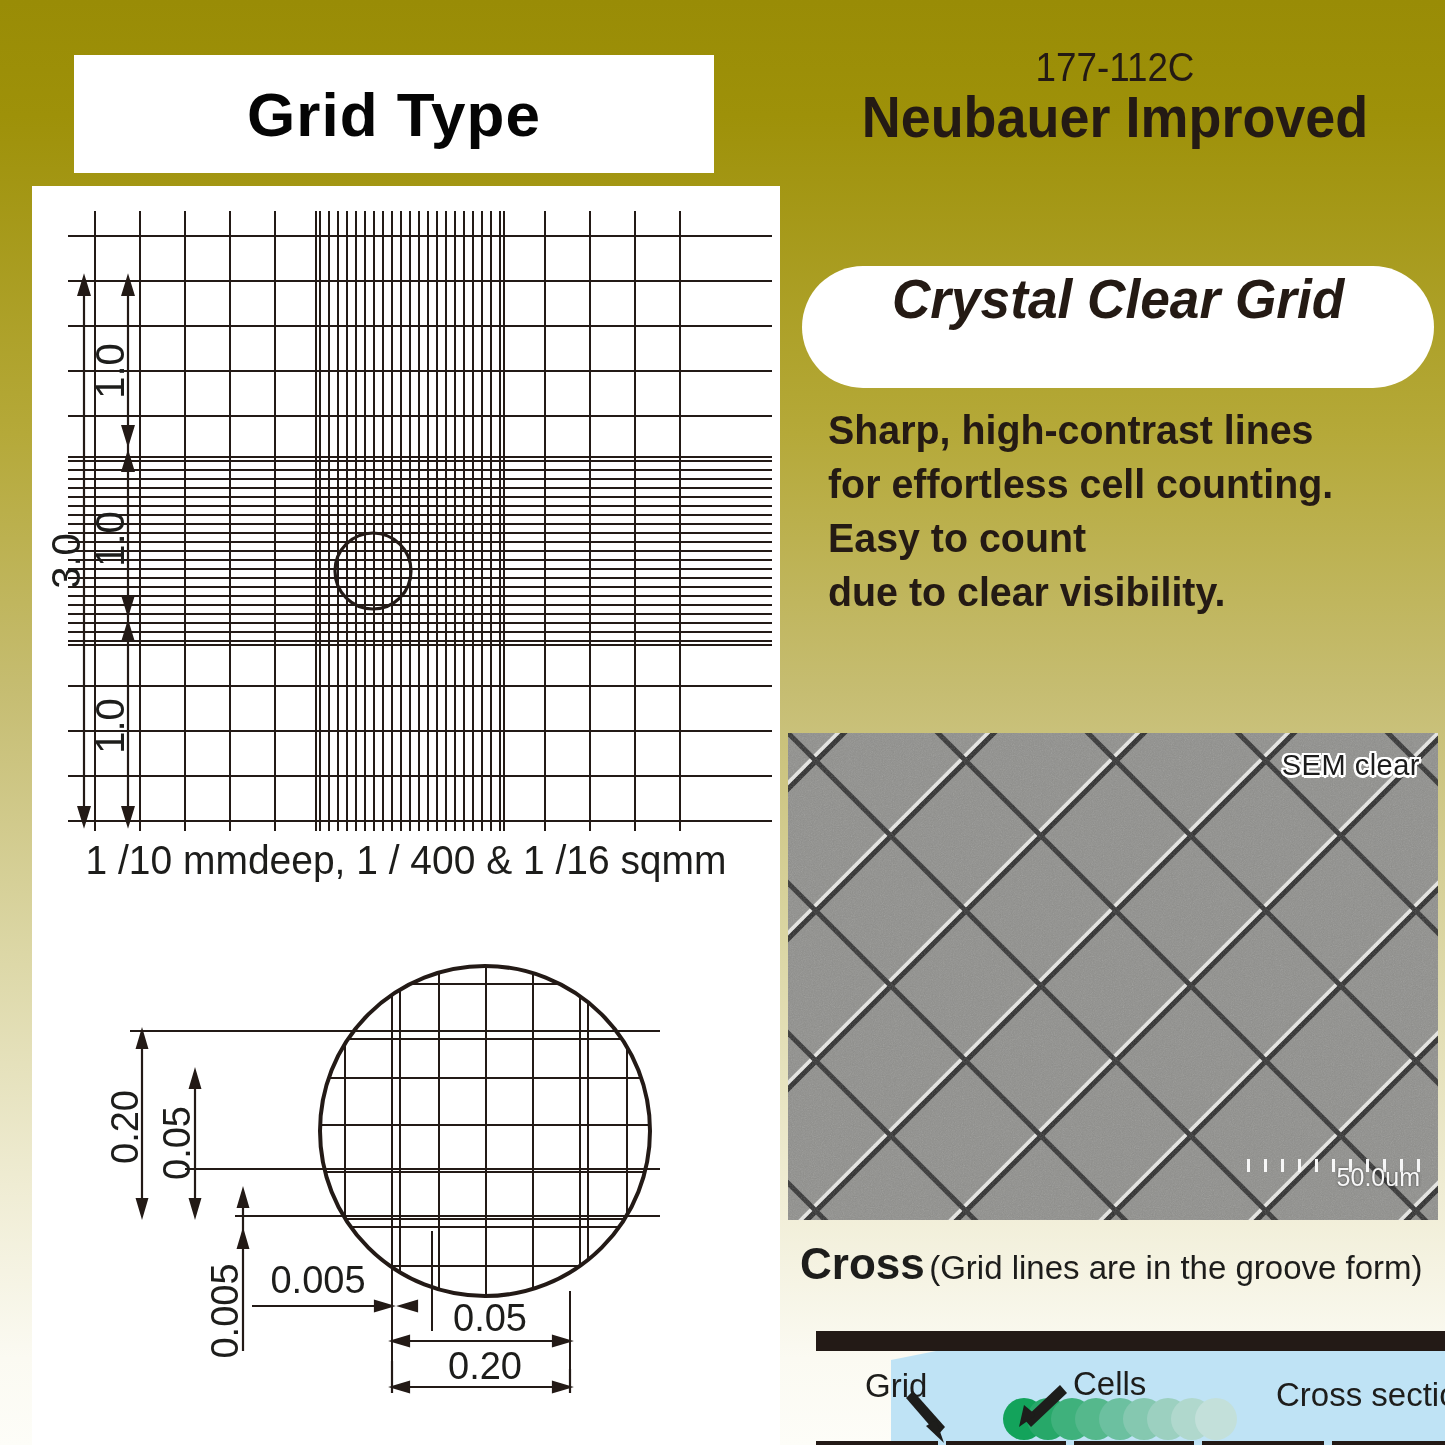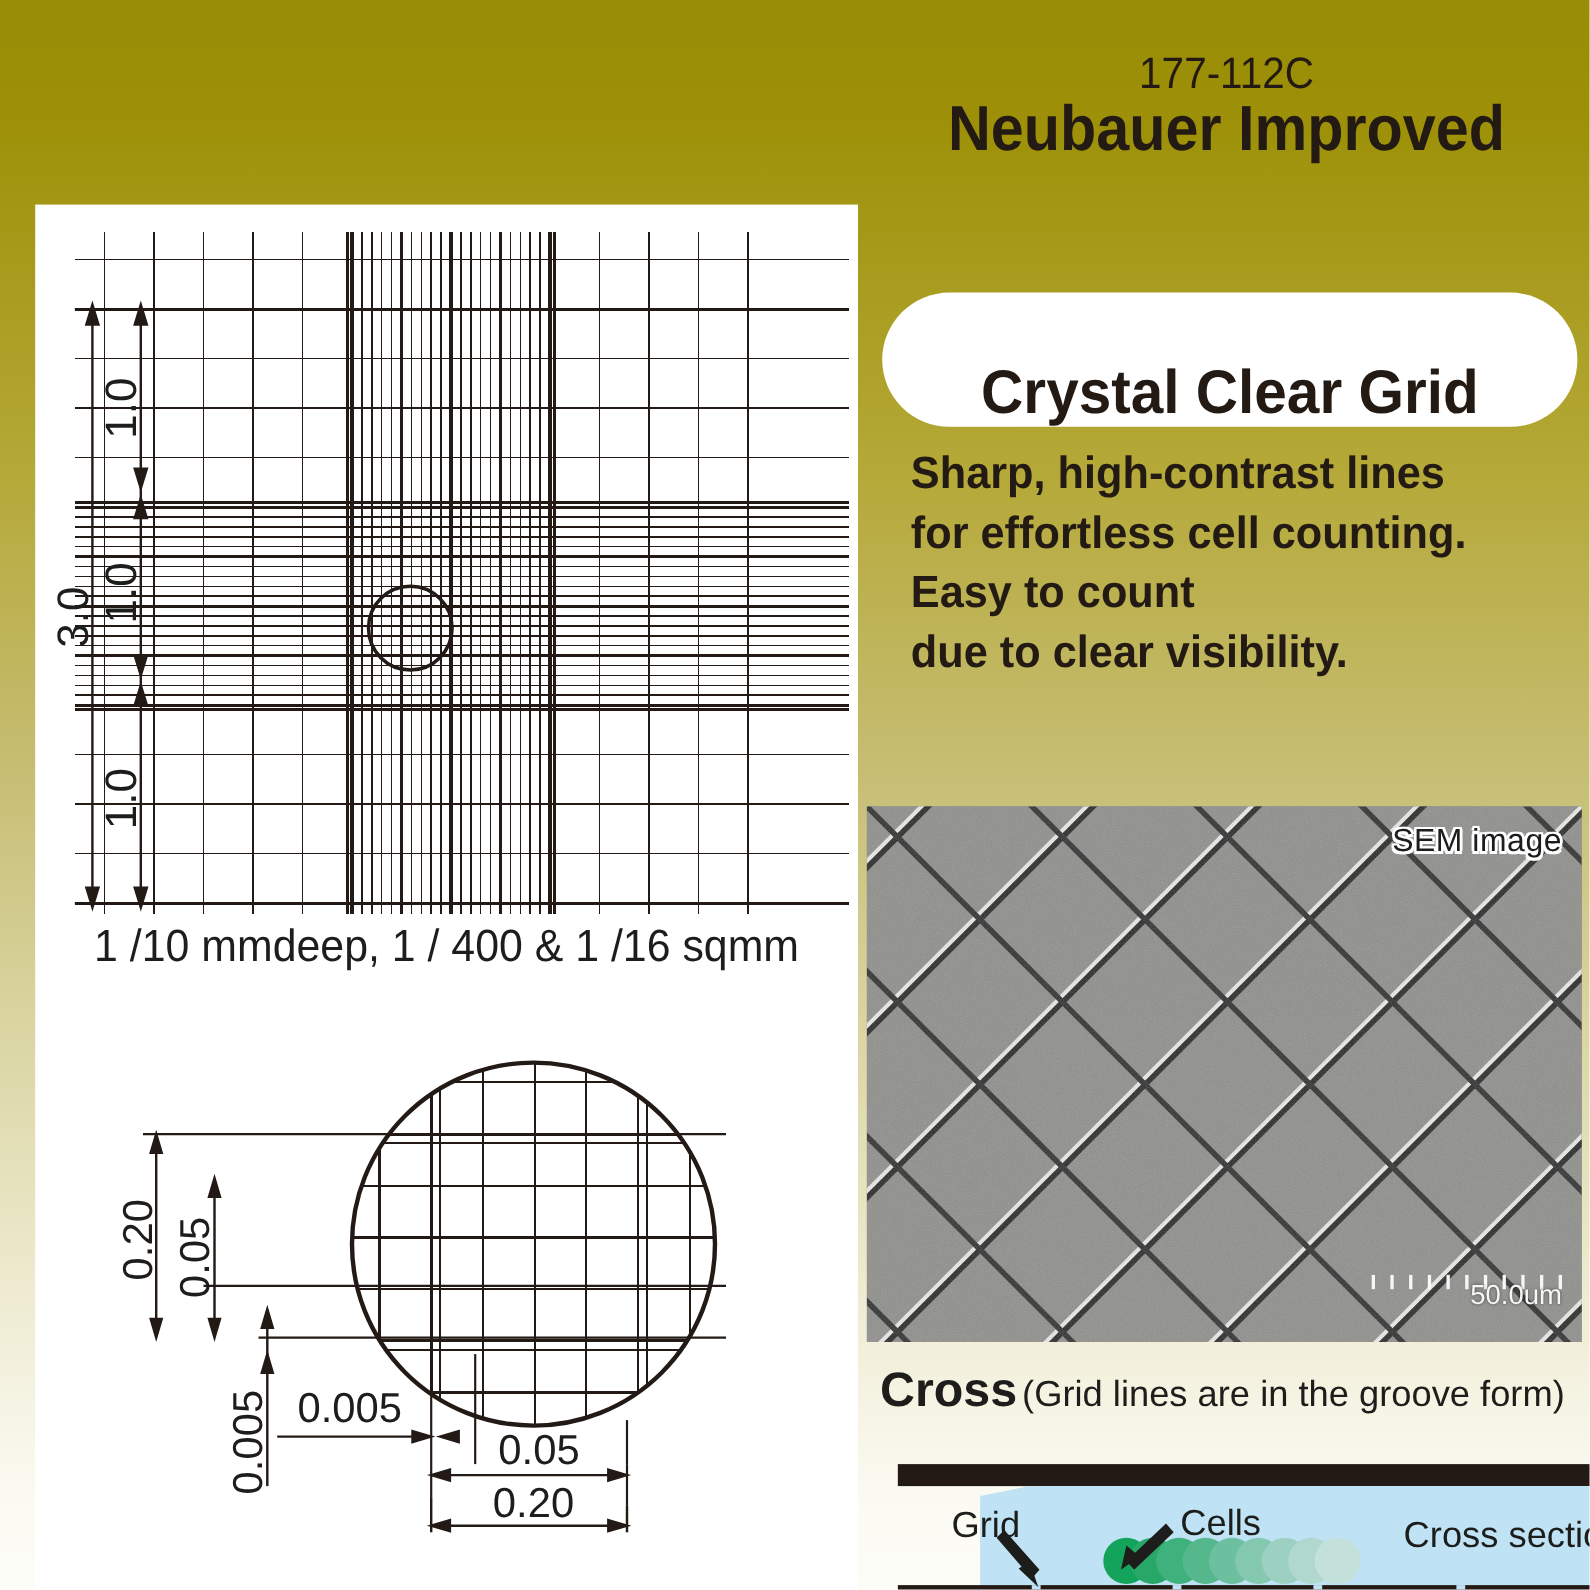--- a/index.html
+++ b/index.html
@@ -40,21 +40,21 @@
   #grid-diagram{position:absolute;left:32px;top:160px;width:748px;height:640px;}
   #grid-caption{
     position:absolute;left:32px;top:806px;width:748px;text-align:center;
     font-size:41px;color:#1d1d1b;transform:scaleX(.95);transform-origin:center;
   }
   #detail-diagram{position:absolute;left:100px;top:900px;width:680px;height:490px;}
 
   
   #ccg-pill{
     position:absolute;left:802px;top:235px;width:632px;height:122px;
-    background:#ffffff;border-radius:61px;display:flex;align-items:flex-end;justify-content:center;
+    background:#ffffff;border-radius:61px;display:flex;align-items:flex-start;justify-content:center;font-style:italic;
   }
   #ccg-label{font-size:56px;font-weight:bold;color:#241a14;transform:scaleX(.95);transform-origin:center;white-space:nowrap;}
   #ccg-body{
     position:absolute;left:828px;top:372px;width:620px;
     font-size:41px;font-weight:bold;color:#241a14;line-height:1.32;
     transform:scaleX(.96);transform-origin:left top;
   }
   #ccg-body div{white-space:nowrap;}
 
   
@@ -96,20 +96,23 @@
   #bottom-rule{position:absolute;left:0;top:1439px;width:1445px;height:4px;background:#231a16;}
 </style>
 </head>
 <body>
 
 <div class="root">
 
   <div id="prod-code">177-112C</div>
   <div id="prod-name">Neubauer Improved</div>
 
+  <div id="grid-type-box">
+    <span id="grid-type-label">Grid Type</span>
+  </div>
 
   <div id="left-panel"></div>
 
   <svg id="grid-diagram" viewBox="0 0 748 640" xmlns="http://www.w3.org/2000/svg">
     <defs>
 
       <g id="defsholder"></g>
     </defs>
     <g id="grid-lines" stroke="#231a16" fill="none" shape-rendering="crispEdges">
         <line x1="63" y1="20" x2="63" y2="640" stroke-width="1.5"></line>
@@ -388,21 +391,21 @@
           <line x1="853" y1="-197" x2="1753" y2="703" stroke="#323232" stroke-width="5"></line>
           <line x1="1000" y1="-200" x2="1900" y2="700" stroke="#dedede" stroke-width="4"></line>
           <line x1="1003" y1="-197" x2="1903" y2="703" stroke="#323232" stroke-width="5"></line>
           <line x1="1150" y1="-200" x2="2050" y2="700" stroke="#dedede" stroke-width="4"></line>
           <line x1="1153" y1="-197" x2="2053" y2="703" stroke="#323232" stroke-width="5"></line>
           <line x1="1300" y1="-200" x2="2200" y2="700" stroke="#dedede" stroke-width="4"></line>
           <line x1="1303" y1="-197" x2="2203" y2="703" stroke="#323232" stroke-width="5"></line>
         </g>
       <rect x="0" y="0" width="650" height="487" filter="url(#semnoise)" opacity=".85"></rect>
     </svg>
-    <div id="sem-badge">SEM image</div>
+    <div id="sem-badge">SEM clear</div>
     <div id="sem-scale-ticks">
         <i></i>
         <i></i>
         <i></i>
         <i></i>
         <i></i>
         <i></i>
         <i></i>
         <i></i>
         <i></i>

